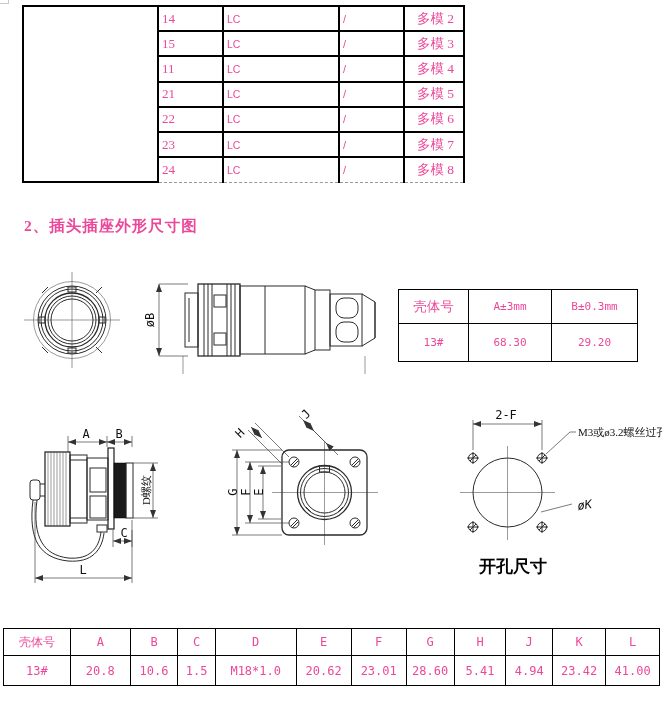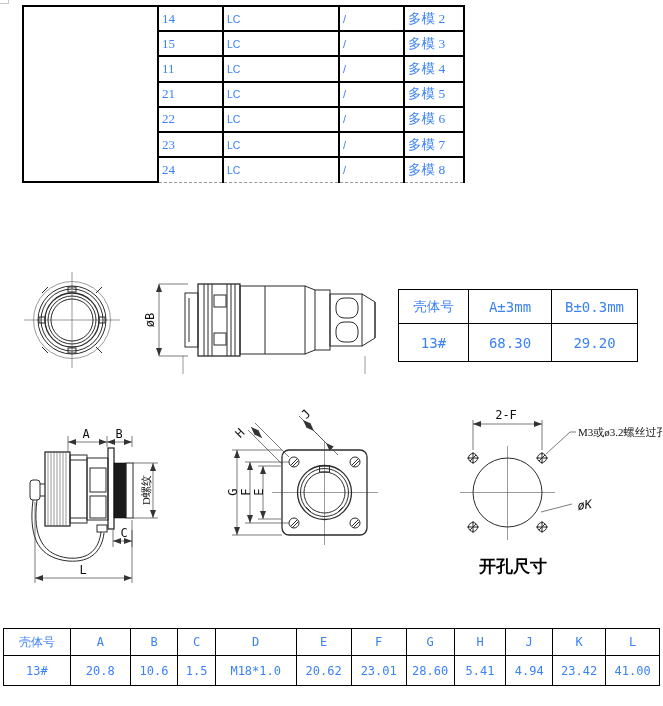--- a/index.html
+++ b/index.html
@@ -1,42 +1,42 @@
 <!DOCTYPE html>
 <html><head>
 <meta charset="utf-8">
 <style>
   html,body{margin:0;padding:0;background:#fff;}
   #page{position:relative;width:663px;height:706px;background:#fff;overflow:hidden;
-        font-family:"Liberation Serif",serif;color:#3b82f6;}
+        font-family:"Liberation Serif",serif;color:#ec4899;}
 
   
   #top-table{position:absolute;left:22px;top:5px;width:441px;height:178px;
              border-collapse:collapse;table-layout:fixed;}
   #top-table td{border:2px solid #000;padding:0 0 0 3px;vertical-align:middle;overflow:hidden;}
   #top-table tr:last-child td{border-bottom:1px dashed #9a9a9a;}
   #top-table td.c-no{font-family:"Liberation Serif",serif;font-size:13px;}
   #top-table td.c-lc{font-family:"Liberation Sans",sans-serif;font-size:10.5px;margin-left:12px;}
   #top-table td.c-sl{font-family:"Liberation Sans",sans-serif;font-size:11px;}
-  #top-table td.c-md{font-family:"Liberation Serif",serif;font-size:13.5px;}
+  #top-table td.c-md{font-family:"Liberation Serif",serif;font-size:13.5px;text-align:center;}
 
   
   #corner-frag{position:absolute;left:0;top:0;width:8px;height:3px;
                border-right:1px solid #c9c9c9;border-bottom:1px solid #c9c9c9;}
 
   
   #heading{position:absolute;left:24px;top:216px;font-size:15.5px;font-weight:bold;
            letter-spacing:1px;font-family:"Liberation Serif",serif;}
 
   
   #fig1-table{position:absolute;left:398px;top:289px;width:239px;height:72px;
               border-collapse:collapse;table-layout:fixed;
               font-family:"DejaVu Sans Mono","Liberation Mono",monospace;}
   #fig1-table td{border:1.5px solid #000;text-align:center;vertical-align:middle;
-                 font-size:14px;padding:0;}
+                 font-size:11px;padding:0;}
 
   
   #bottom-table{position:absolute;left:3px;top:628px;width:657px;height:57px;
                 border-collapse:collapse;table-layout:fixed;
                 font-family:"DejaVu Sans Mono","Liberation Mono",monospace;}
   #bottom-table td{border:1.5px solid #000;text-align:center;vertical-align:middle;
                    font-size:12px;padding:0;overflow:hidden;}
 
   
   svg{position:absolute;}
@@ -104,20 +104,21 @@
     </tr>
     <tr>
       <td class="c-no">24</td>
       <td class="c-lc">LC</td>
       <td class="c-sl">/</td>
       <td class="c-md">多模 8</td>
     </tr>
   </tbody>
     </table>
 
+  <div id="heading">2、插头插座外形尺寸图</div>
 
   <svg style="left:20px;top:262px" width="372" height="128" viewBox="0 0 372 128">
     <defs>
       <marker id="ar" markerWidth="9" markerHeight="6" refX="8" refY="3" orient="auto-start-reverse" markerUnits="userSpaceOnUse">
         <path d="M0,0L8,3L0,6z" fill="#333"></path>
       </marker>
     </defs>
 
     <g>
       <line class="thin" x1="4" y1="58" x2="100" y2="58"></line>

